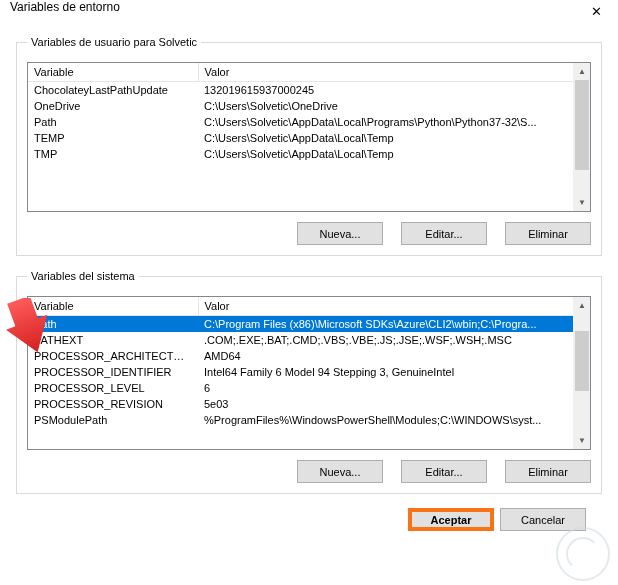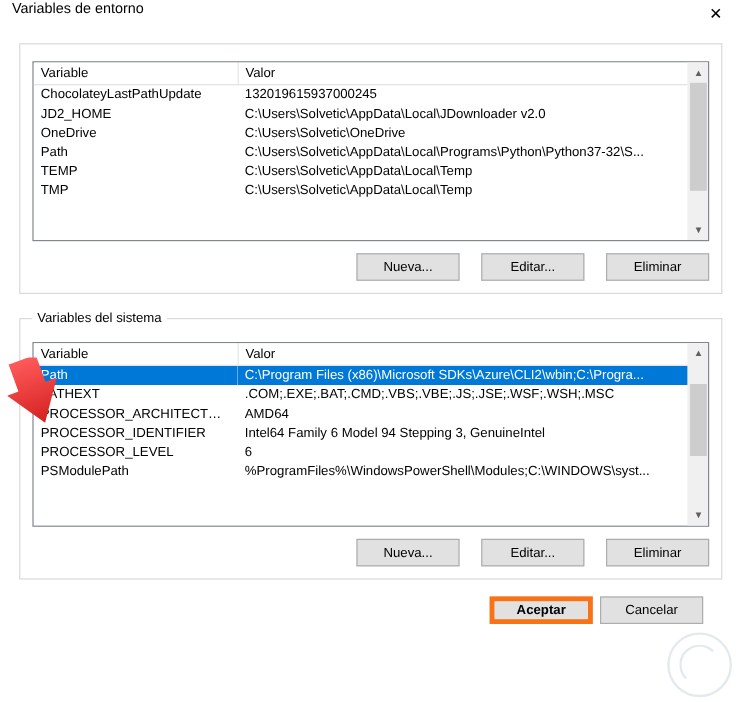--- a/index.html
+++ b/index.html
@@ -32,37 +32,34 @@
 <body>
 
 <div class="titlebar">
   <span class="title">Variables de entorno</span>
   <span class="close-x">✕</span>
 </div>
 
 <div class="dialog-body">
 
   <fieldset>
+    <legend>Variables de usuario para Solvetic</legend>
 
     <div class="table-wrap">
       <table>
         <thead>
           <tr>
             <th class="col-var">Variable</th>
             <th>Valor</th>
           </tr>
         </thead>
         <tbody id="user-tbody">
             <tr>
               <td>ChocolateyLastPathUpdate</td>
               <td>132019615937000245</td>
-            </tr>
-            <tr>
-              <td>JD2_HOME</td>
-              <td>C:\Users\Solvetic\AppData\Local\JDownloader v2.0</td>
             </tr>
             <tr>
               <td>OneDrive</td>
               <td>C:\Users\Solvetic\OneDrive</td>
             </tr>
             <tr>
               <td>Path</td>
               <td>C:\Users\Solvetic\AppData\Local\Programs\Python\Python37-32\S...</td>
             </tr>
             <tr>
@@ -115,20 +112,24 @@
             </tr>
             <tr>
               <td>PROCESSOR_IDENTIFIER</td>
               <td>Intel64 Family 6 Model 94 Stepping 3, GenuineIntel</td>
             </tr>
             <tr>
               <td>PROCESSOR_LEVEL</td>
               <td>6</td>
             </tr>
             <tr>
+              <td>PROCESSOR_REVISION</td>
+              <td>5e03</td>
+            </tr>
+            <tr>
               <td>PSModulePath</td>
               <td>%ProgramFiles%\WindowsPowerShell\Modules;C:\WINDOWS\syst...</td>
             </tr>
           </tbody>
       </table>
       <div class="scrollbar">
         <div class="sb-btn">▲</div>
         <div class="sb-thumb" style="top:34px;height:60px"></div>
         <div class="sb-btn" style="position:absolute;bottom:0;left:0;right:0">▼</div>
       </div>

